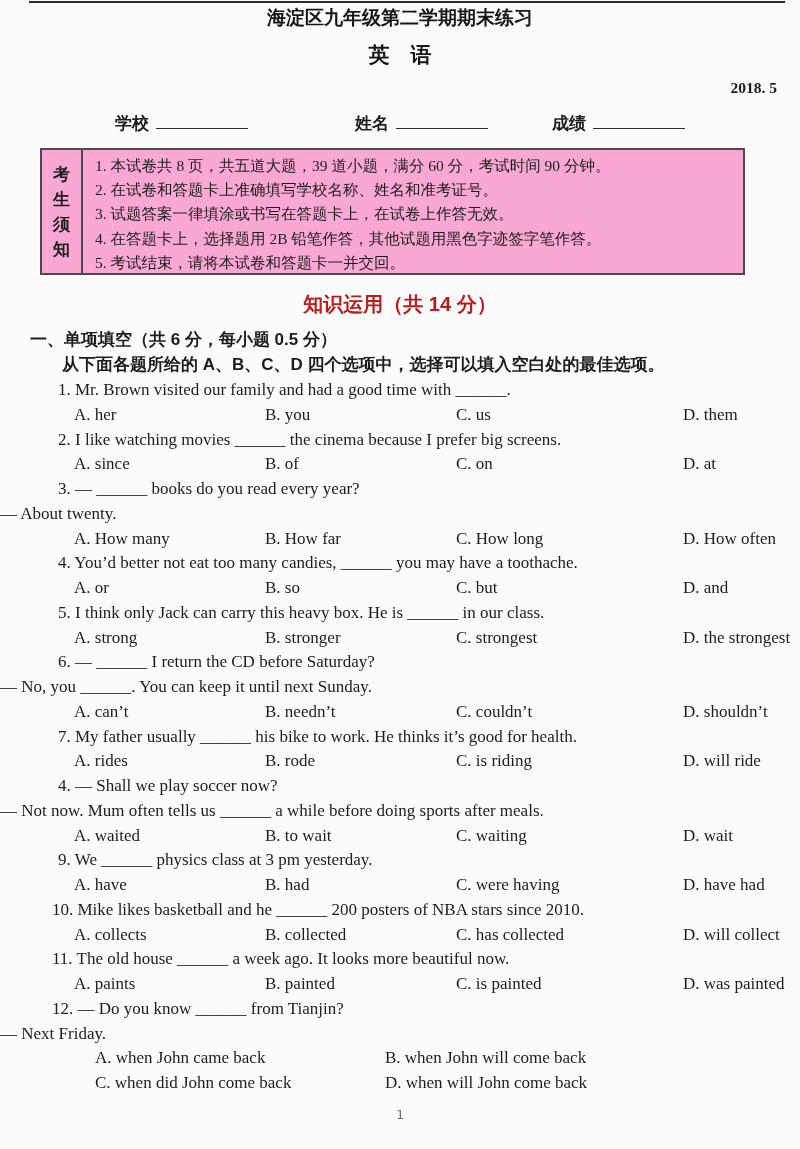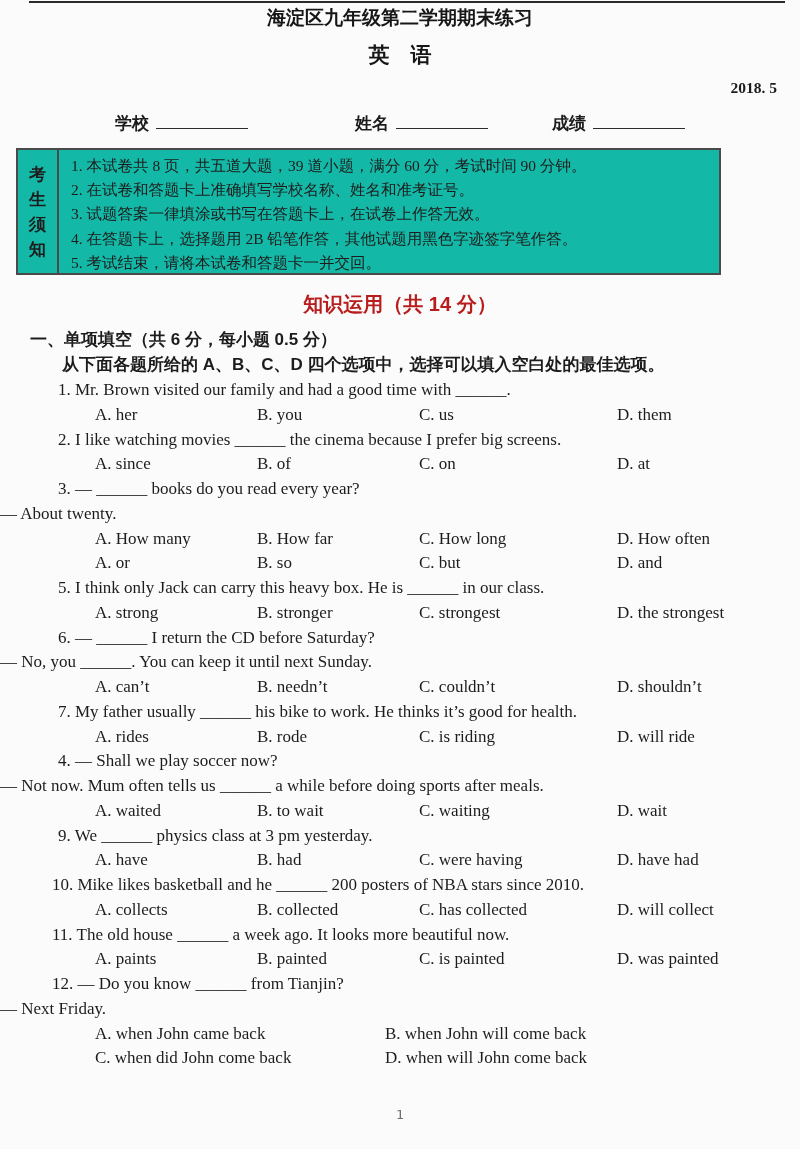--- a/index.html
+++ b/index.html
@@ -14,38 +14,38 @@
     font-weight:bold;font-size:19px;color:#161616;}
   .subject{position:absolute;top:41px;left:0;width:100%;text-align:center;
     font-weight:bold;font-size:21px;color:#161616;}
   .date{position:absolute;top:79px;right:23px;font-weight:bold;font-size:15.5px;}
   .fields{position:absolute;top:112px;left:0;width:100%;height:26px;
     font-weight:bold;font-size:17px;}
   .field{position:absolute;white-space:nowrap;}
   .field-1{left:115px}.field-2{left:355px}.field-3{left:552px}
   .field-line{display:inline-block;width:92px;height:15px;margin-left:7px;
     border-bottom:1.7px solid #2b2b2b;}
-  .notice{position:absolute;top:148px;left:16px;width:701px;height:123px;
-    border:2px solid #4a4a4a;display:flex;background:#14b8a6;}
+  .notice{position:absolute;top:148px;left:40px;width:701px;height:123px;
+    border:2px solid #4a4a4a;display:flex;background:#f9a8d4;}
   .notice-side{width:39px;border-right:2px solid #4a4a4a;display:flex;
     align-items:center;justify-content:center;font-weight:bold;font-size:17px;}
   .notice-side-inner{width:18px;word-break:break-all;line-height:25px;text-align:center;}
   .notice-items{flex:1;padding:4px 4px 0 12px;font-size:15.5px;}
   .notice-item{line-height:24.2px;white-space:nowrap;}
   .section-title{position:absolute;top:291px;left:0;width:100%;text-align:center;
     font-weight:bold;font-size:20px;color:#b91c1c;}
   .part-title{position:absolute;top:328px;left:30px;font-weight:bold;font-size:17px;}
   .part-instruction{position:absolute;top:353px;left:62px;font-weight:bold;font-size:17px;
     white-space:nowrap;}
   .questions{position:absolute;top:378px;left:0;width:100%;font-size:17px;}
   .line{height:24.75px;line-height:24.75px;white-space:nowrap;}
   .ind1{padding-left:58px;}
   .ind2{padding-left:52px;}
   .cont{}
-  .opts{display:grid;grid-template-columns:162px 162px 198px 1fr;margin-left:95px;}
+  .opts{display:grid;grid-template-columns:162px 162px 198px 1fr;margin-left:74px;gap:29px;}
   .opts2{display:grid;grid-template-columns:290px 1fr;margin-left:95px;}
   .opt{white-space:nowrap;}
   .page-number{position:absolute;top:1107px;left:0;width:100%;text-align:center;
     font-family:"DejaVu Sans Mono","Liberation Mono",monospace;font-size:13px;color:#6e6e6e;}
 </style>
 </head>
 <body>
 
 <div>
 
@@ -111,20 +111,21 @@
       <div class="line cont">— About twenty.</div>
       <div class="line opts">
         <span class="opt">A. How many</span>
         <span class="opt">B. How far</span>
         <span class="opt">C. How long</span>
         <span class="opt">D. How often</span>
       </div>
     </div>
 
     <div>
+      <div class="line ind1">4. You’d better not eat too many candies, ______ you may have a toothache.</div>
       <div class="line opts">
         <span class="opt">A. or</span>
         <span class="opt">B. so</span>
         <span class="opt">C. but</span>
         <span class="opt">D. and</span>
       </div>
     </div>
 
     <div>
       <div class="line ind1">5. I think only Jack can carry this heavy box. He is ______ in our class.</div>

